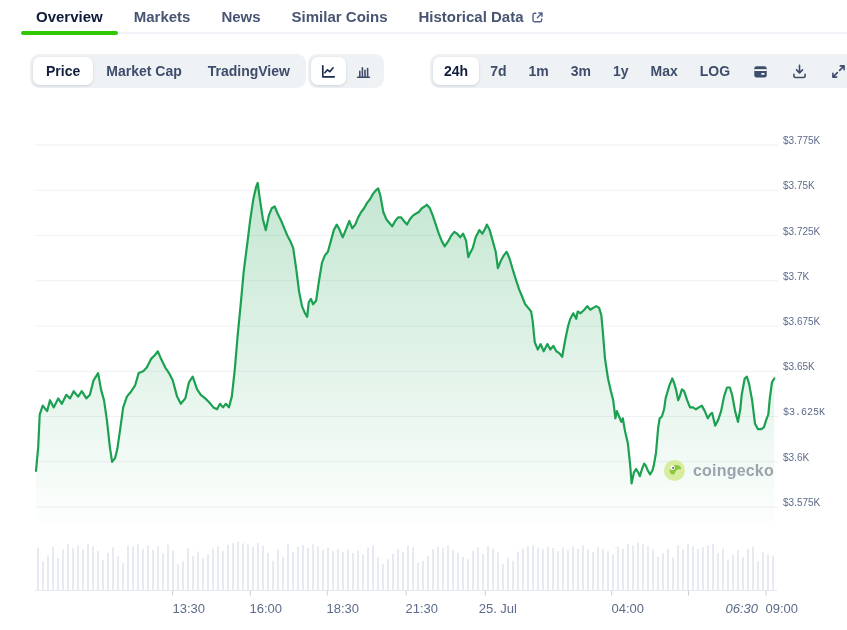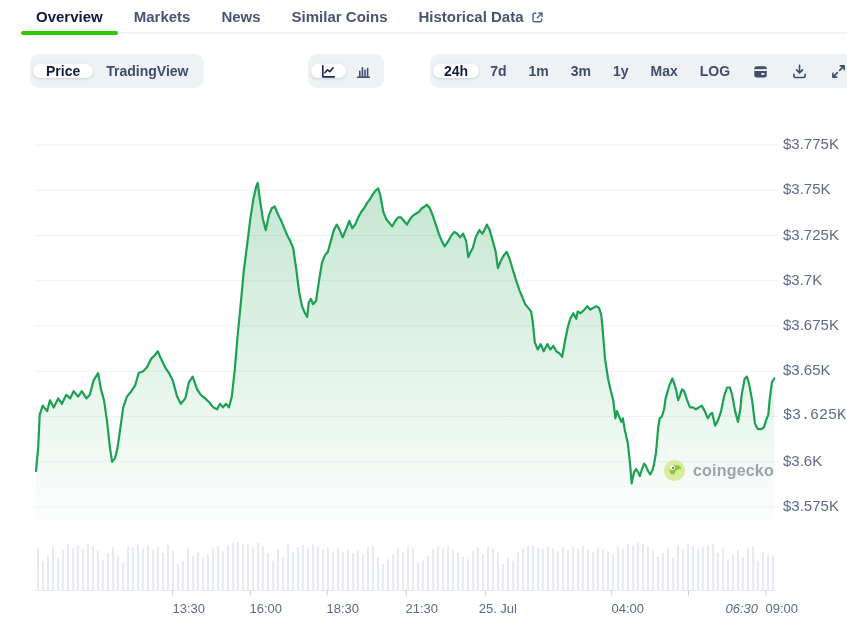--- a/index.html
+++ b/index.html
@@ -13,28 +13,28 @@
   .tabs{position:absolute;top:8px;left:36px;display:flex;gap:31px;align-items:flex-start;}
   .tab{position:relative;font-size:15px;font-weight:600;color:#475572;cursor:pointer;display:flex;align-items:center;gap:6px;white-space:nowrap;}
   .tab.active{color:#0d1a39;font-weight:700;}
   .tab.active::after{content:"";position:absolute;left:-15px;right:-15px;top:23px;height:4px;background:#32c800;border-radius:2px;z-index:2;}
   .tab .icn{display:inline-flex;margin-top:1px;}
   
   .tgroup{position:absolute;top:54px;height:34px;background:#eff2f5;border-radius:9px;display:flex;align-items:center;padding:0 3px;box-sizing:border-box;}
   .tgroup.g-metric{left:30px;}
   .tgroup.g-type{left:308px;}
   .tgroup.g-range{left:400px;margin-left:30px;}
-  .tbtn{height:14px;display:flex;align-items:center;justify-content:center;padding:0 13px;font-size:14px;font-weight:600;color:#3e4d6b;border-radius:7px;cursor:pointer;white-space:nowrap;}
+  .tbtn{height:28px;display:flex;align-items:center;justify-content:center;padding:0 13px;font-size:14px;font-weight:600;color:#3e4d6b;border-radius:7px;cursor:pointer;white-space:nowrap;}
   .tbtn.icon-btn{padding:0 9px;}
   .g-range .tbtn{padding:0 11px;}
   .tbtn.sel{background:#ffffff;color:#101d3d;font-weight:700;box-shadow:0 1px 3px rgba(23,34,63,.16);}
   .icn svg{display:block;}
   
   #chart-svg{position:absolute;top:0;left:0;}
-  .y-label{position:absolute;left:783px;width:62px;font-size:15px;color:#5d6b8a;text-align:left;}
+  .y-label{position:absolute;left:783px;width:62px;font-size:10px;color:#5d6b8a;text-align:left;}
   .x-label{position:absolute;top:601px;width:64px;margin-left:-32px;font-size:13px;color:#5d6b8a;text-align:right;white-space:nowrap;}
   .watermark{position:absolute;left:663px;top:459px;display:flex;align-items:center;gap:7px;text-align:right;}
   .watermark .wm-text{font-size:16px;font-weight:700;color:#9aa3ae;letter-spacing:.2px;}
 </style>
 </head>
 <body>
 
 <div class="tabs-rule"></div>
 <nav class="tabs">
     <div class="tab active">
@@ -56,20 +56,23 @@
           <path d="M6.2 3.4H5A1.8 1.8 0 0 0 3.2 5.2v5.6A1.8 1.8 0 0 0 5 12.6h5.6a1.8 1.8 0 0 0 1.8-1.8V9.6" stroke="#52608a" stroke-width="1.5" fill="none" stroke-linecap="round"></path>
           <path d="M9.4 3.2h3.4v3.4M12.6 3.4L7.8 8.2" stroke="#52608a" stroke-width="1.5" fill="none" stroke-linecap="round" stroke-linejoin="round"></path>
         </svg>
       </span>
     </div>
   </nav>
 
 <div class="tgroup g-metric">
     <div class="tbtn sel">
       <span>Price</span>
+    </div>
+    <div class="tbtn">
+      <span>Market Cap</span>
     </div>
     <div class="tbtn">
       <span>TradingView</span>
     </div>
   </div>
 <div class="tgroup g-type">
     <div class="tbtn icon-btn sel">
       <span class="icn">
         <svg viewBox="0 0 17 17" width="17" height="17">
           <path d="M2.8 2.8v11h11.4" stroke="#1c2b50" stroke-width="1.7" fill="none" stroke-linecap="round" stroke-linejoin="round"></path>

